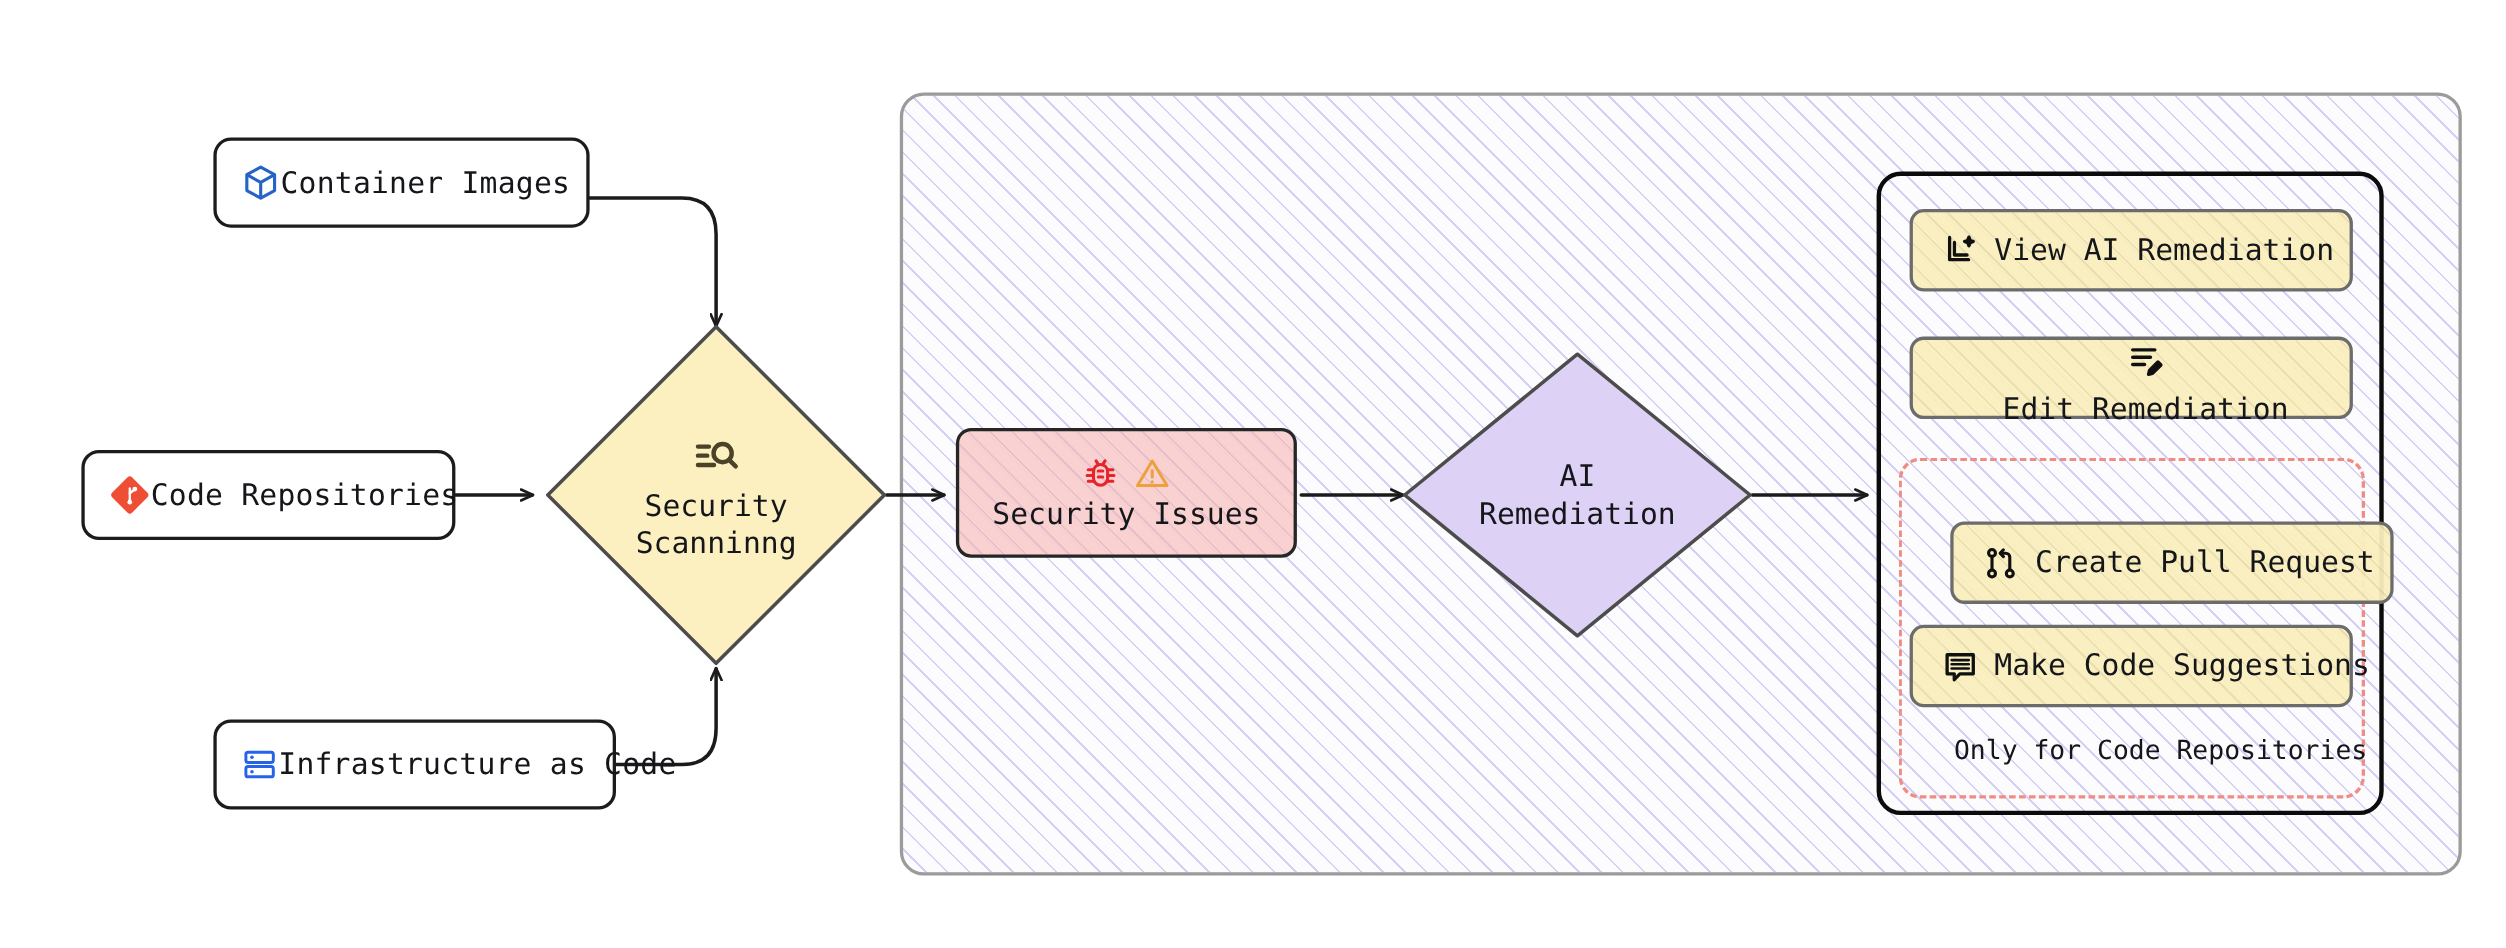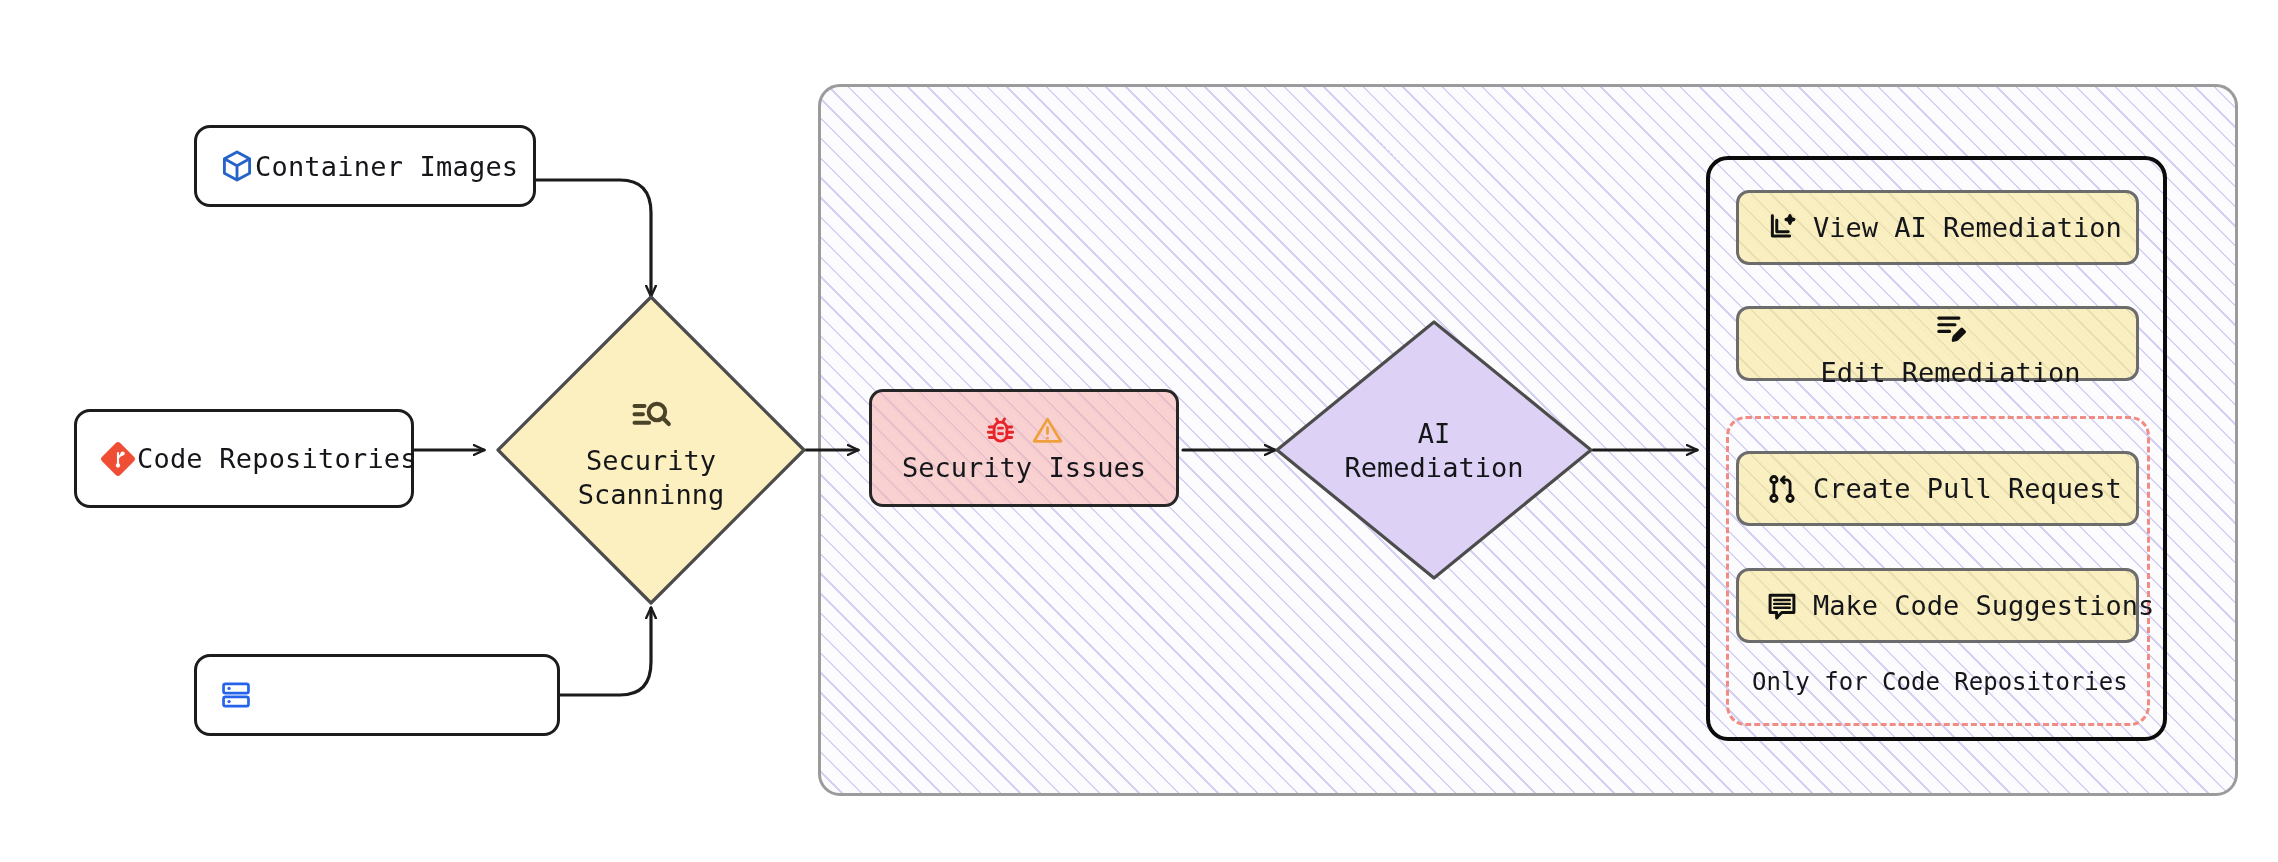--- a/index.html
+++ b/index.html
@@ -42,21 +42,21 @@
            box-sizing:border-box;border:3px dashed #f08c84;border-radius:20px;}
   .btn{position:absolute;left:1736px;width:403px;height:75px;box-sizing:border-box;
        border:3px solid #6c6c6c;border-radius:13px;
        background-color:rgba(250,238,190,.95);
        background-image:repeating-linear-gradient(45deg,
           rgba(150,140,90,.16) 0px, rgba(150,140,90,.16) 1.6px,
           rgba(0,0,0,0) 1.6px, rgba(0,0,0,0) 14px);
        display:flex;align-items:center;gap:14px;padding-left:26px;}
   .btn .lbl{font-size:27px;color:#14161a;white-space:nowrap;}
   #dashnote{position:absolute;left:1752px;top:668px;width:400px;font-size:24px;
-            color:#14161a;text-align:left;}
+            color:#14161a;text-align:right;}
   .ico{display:block;flex:0 0 auto;}
 </style>
 </head>
 <body>
 
 <div id="stage">
 
   <div id="harness"></div>
 
   <svg class="layer">
@@ -80,40 +80,41 @@
   </svg>
 
   <div class="node srcnode" style="left:194px;top:125px;width:342px;height:82px;">
     <svg class="ico" width="36" height="36" viewBox="0 0 24 24" fill="none" stroke="#2563c9" stroke-width="1.9" stroke-linejoin="round">
       <path d="M12 2.6 20.4 7.2v9.6L12 21.4 3.6 16.8V7.2z"></path>
       <path d="M3.6 7.2 12 11.9l8.4-4.7M12 11.9v9.5"></path>
     </svg>
     <span class="lbl">Container Images</span>
   </div>
 
-  <div class="node srcnode" style="left:74px;top:409px;width:340px;height:99px;">
+  <div class="node srcnode" style="left:74px;top:409px;width:340px;height:82px;">
     <svg class="ico" width="38" height="38" viewBox="0 0 24 24">
       <rect x="3.9" y="3.9" width="16.2" height="16.2" rx="2" transform="rotate(45 12 12)" fill="#ef4e35"></rect>
       <g stroke="#ffffff" stroke-width="1.35" fill="none" stroke-linecap="round">
         <path d="M12 8.2v7.6"></path>
           <path d="M12 11.1 14.5 9"></path>
       </g>
       <circle cx="12" cy="16.1" r="1.35" fill="#ffffff"></circle>
       <circle cx="14.9" cy="8.6" r="1.35" fill="#ffffff"></circle>
     </svg>
     <span class="lbl">Code Repositories</span>
   </div>
 
   <div class="node srcnode" style="left:194px;top:654px;width:366px;height:82px;">
     <svg class="ico" width="34" height="34" viewBox="0 0 24 24" fill="none" stroke="#2563eb" stroke-width="1.9">
       <rect x="3.2" y="4.1" width="17.6" height="6.6" rx="1.4"></rect>
       <rect x="3.2" y="13.3" width="17.6" height="6.6" rx="1.4"></rect>
       <circle cx="7.1" cy="7.4" r="1.15" fill="#2563eb" stroke="none"></circle>
       <circle cx="7.1" cy="16.6" r="1.15" fill="#2563eb" stroke="none"></circle>
     </svg>
+    <span class="lbl">Infrastructure as Code</span>
   </div>
 
   <div class="dialbl" style="left:531px;top:382px;width:240px;height:140px;">
     <svg class="ico" width="46" height="46" viewBox="0 0 24 24" style="margin-bottom:6px;">
       <g stroke="#4a4328" stroke-width="2.1" stroke-linecap="round" fill="none">
         <path d="M3.4 7.3h5.2M3.4 11.6h4.4M3.4 16h7.6"></path>
         <circle cx="15.1" cy="10.4" r="4.3"></circle>
         <path d="M18.3 13.7 21.3 16.7"></path>
       </g>
     </svg>
@@ -155,21 +156,21 @@
   </div>
 
   <div class="btn" style="top:306px;flex-direction:column;">
     <svg class="ico" width="34" height="34" viewBox="0 0 24 24" fill="none" stroke="#101010" stroke-width="2.2" stroke-linecap="round" stroke-linejoin="round">
       <path d="M3.4 6.4h14.2M3.4 11.1h11.4M3.4 15.8h7.6"></path>
       <path d="M14.2 19.6l5.4-5.4 1.9 1.9-5.4 5.4-2.5.6z" fill="#101010"></path>
     </svg>
     <span class="lbl">Edit Remediation</span>
   </div>
 
-  <div class="btn" style="top:451px;">
+  <div class="btn" style="top:474px;margin-left:37px;">
     <svg class="ico" width="34" height="34" viewBox="0 0 24 24" fill="none" stroke="#101010" stroke-width="2" stroke-linecap="round" stroke-linejoin="round">
       <circle cx="6.3" cy="5.4" r="2.2"></circle>
       <circle cx="6.3" cy="18.6" r="2.2"></circle>
       <circle cx="17.7" cy="18.6" r="2.2"></circle>
       <path d="M6.3 7.6v8.8"></path>
       <path d="M17.7 16.4V8.2a2.6 2.6 0 0 0-2.6-2.6h-3.2"></path>
       <path d="M13.6 3.4 11.5 5.6l2.1 2.2"></path>
     </svg>
     <span class="lbl">Create Pull Request</span>
   </div>

